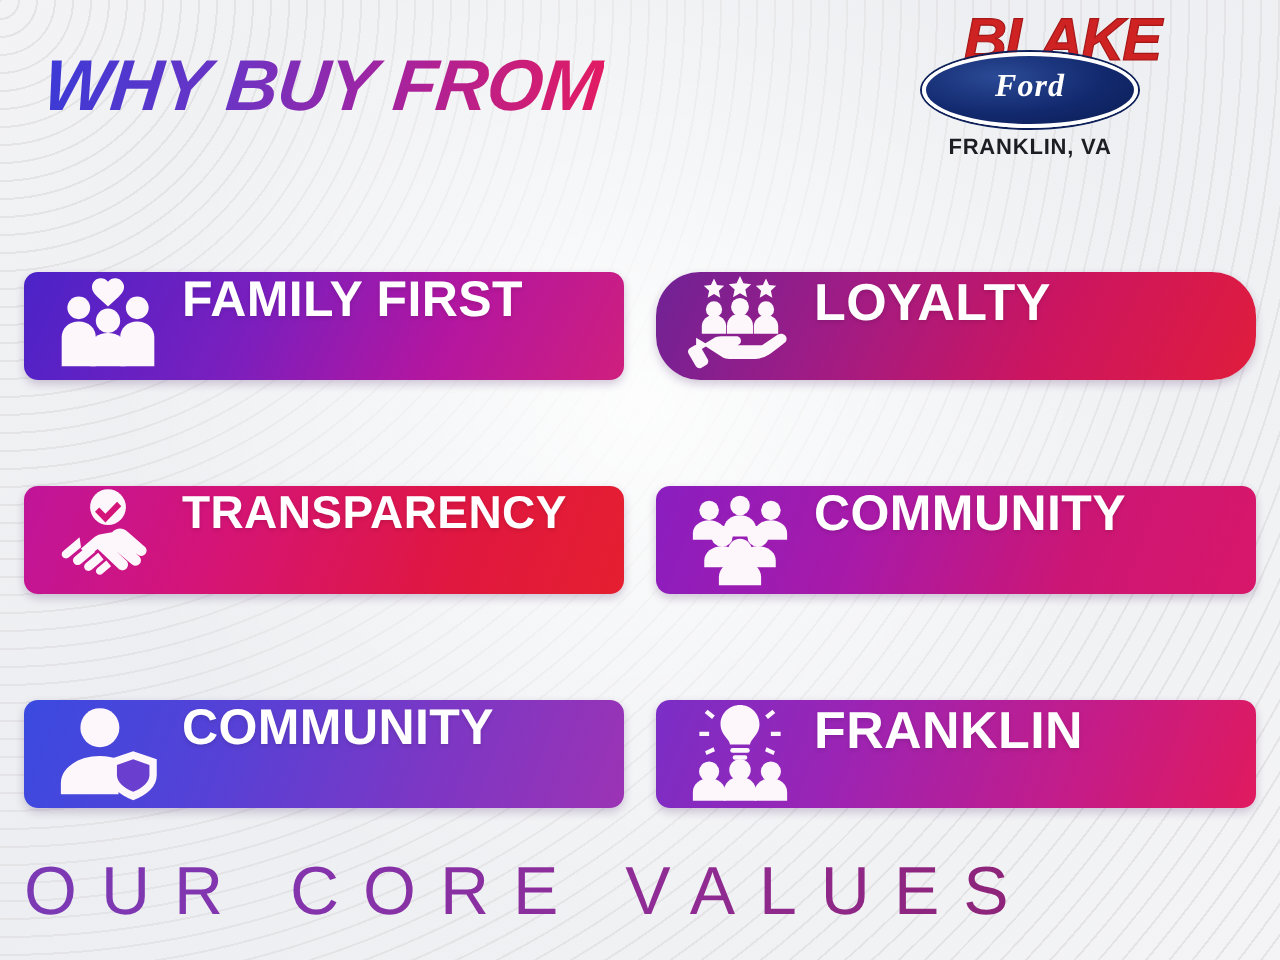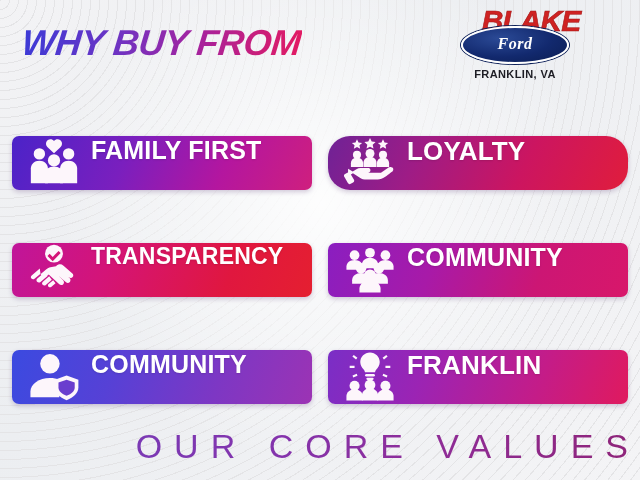--- a/index.html
+++ b/index.html
@@ -81,21 +81,21 @@
   .c-teamwork    { background:linear-gradient(110deg,#7a2ec6 0%,#9b24b4 32%,#c41c88 70%,#e01a5e 100%); }
 
   .card.c-family .label,
   .card.c-integrity .label { font-size:25px; }
   .card.c-transparency .label { font-size:23px; }
   .card.c-community .label { font-size:25px; }
 
   
   .footer {
     position:absolute; left:0; top:412px; width:640px; height:68px;
-    display:flex; align-items:center; justify-content:flex-end;
+    display:flex; align-items:center; justify-content:flex-start;
   }
   .footer-text {
     font-size:34px; font-weight:400; letter-spacing:12px;
     padding-left:12px;
     background:linear-gradient(90deg,#7a3ab5 0%,#8433ac 30%,#8f2c96 62%,#8e2478 100%);
     -webkit-background-clip:text; background-clip:text; color:transparent;
     white-space:nowrap;
   }
 </style>
 </head>

